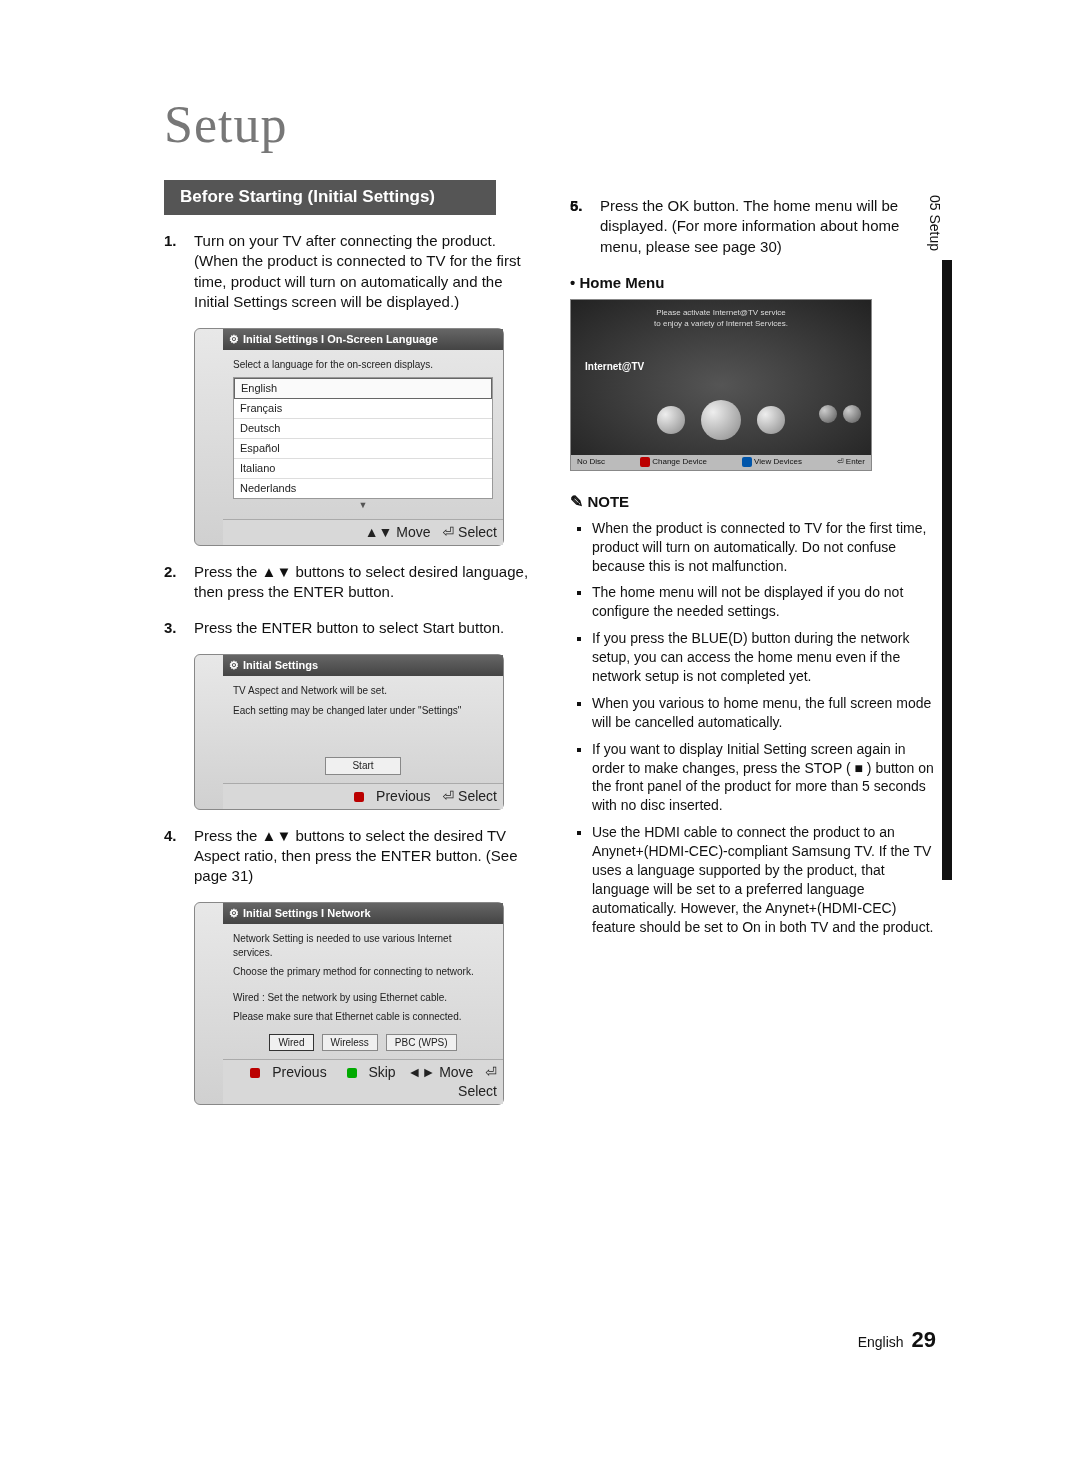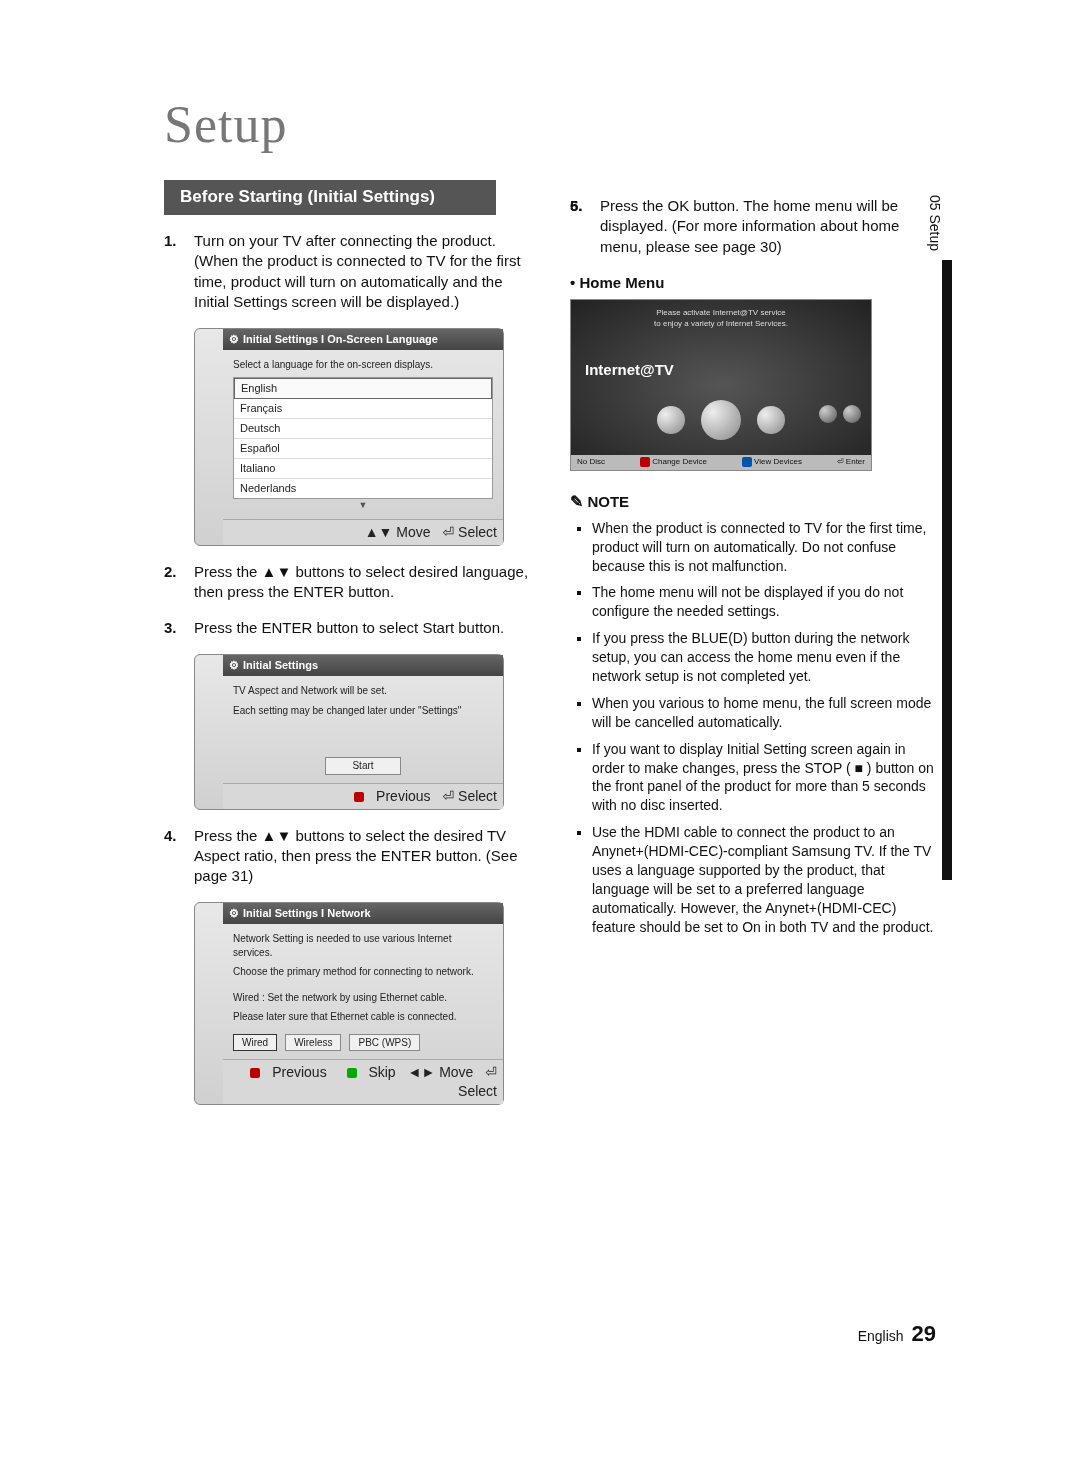--- a/index.html
+++ b/index.html
@@ -88,33 +88,33 @@
   .osd-start-btn {
     border:1px solid #888;
     background:#f0f0f0;
     font-size:10px;
     padding:1px 12px;
     display:block;
     margin:40px auto 0 auto;
     width:50px;
     text-align:center;
   }
-  .osd-net-btns { display:flex; gap:8px; margin-top:10px; }
+  .osd-net-btns { display:flex; gap:8px; justify-content:center; margin-top:10px; }
   .osd-net-btn { border:1px solid #888; background:#f0f0f0; font-size:10px; padding:1px 8px; }
   .osd-net-btn.sel { border:1.5px solid #333; }
 
   .home-title { font-weight:bold; margin:14px 0 6px 0; }
   .home-menu {
     border:1px solid #888;
     background: radial-gradient(ellipse at center, #555 0%, #222 100%);
     width:300px; height:170px; color:#fff; font-size:9px; position:relative;
     margin-bottom:20px;
   }
   .home-msg { text-align:center; padding:8px 30px; font-size:8px; color:#ddd; }
-  .home-badge { position:absolute; left:14px; top:60px; font-size:15px; font-weight:bold; }
+  .home-badge { position:absolute; left:14px; top:60px; font-size:10px; font-weight:bold; }
   .home-orbit { position:absolute; left:50%; top:100px; transform:translateX(-50%); display:flex; gap:16px; align-items:center; }
   .home-orbit .orb { width:28px; height:28px; border-radius:50%; background:radial-gradient(circle at 30% 30%, #eee, #888); }
   .home-orbit .orb.big { width:40px; height:40px; }
   .home-aux { position:absolute; right:10px; top:105px; display:flex; gap:6px; }
   .home-aux .mini { width:18px; height:18px; border-radius:50%; background:radial-gradient(circle at 30% 30%, #ccc, #555); }
   .home-footer { position:absolute; bottom:0; left:0; right:0; background:#bbb; color:#111; display:flex; justify-content:space-between; padding:2px 6px; font-size:8px; }
 
   .note-head { font-weight:bold; margin:6px 0 6px 0; }
   .note-head .pencil { font-size:16px; margin-right:4px; }
   ul.notes { margin:0 0 0 22px; padding:0; list-style: square; font-size:14px; }
@@ -133,21 +133,21 @@
     position:absolute;
     right:104px;
     top:260px;
     width:10px;
     height:620px;
     background:#111;
   }
 
   .page-footer {
     position:absolute;
-    bottom:128px;
+    bottom:122px;
     right:120px;
     font-size:14px;
   }
   .page-footer .pnum { font-size:22px; font-weight:bold; margin-left:4px; }
   .red-key { display:inline-block; width:10px; height:10px; background:#b00; vertical-align:middle; border-radius:2px; }
   .green-key { display:inline-block; width:10px; height:10px; background:#0a0; vertical-align:middle; border-radius:2px; }
 
   .gear-icon::before { content:"⚙"; color:#fff; }
 </style>
 </head>
@@ -234,21 +234,21 @@
       <div class="osd">
         <div class="osd-title">
             <span class="gear-icon"></span>
             <span>Initial Settings I Network</span>
           </div>
         <div class="osd-body">
           <div class="osd-instr">Network Setting is needed to use various Internet services.</div>
           <div class="osd-instr">Choose the primary method for connecting to network.</div>
           <div style="height:6px"></div>
           <div class="osd-instr">Wired : Set the network by using Ethernet cable.</div>
-          <div class="osd-instr">Please later sure that Ethernet cable is connected.</div>
+          <div class="osd-instr">Please make sure that Ethernet cable is connected.</div>
           <div class="osd-net-btns">
             <div class="osd-net-btn sel">Wired</div>
             <div class="osd-net-btn">Wireless</div>
             <div class="osd-net-btn">PBC (WPS)</div>
           </div>
         </div>
         <div class="osd-footer">
           <span><span class="red-key"></span> <span>Previous</span></span>
           <span><span class="green-key"></span> <span>Skip</span></span>
           <span>◄► Move</span>

